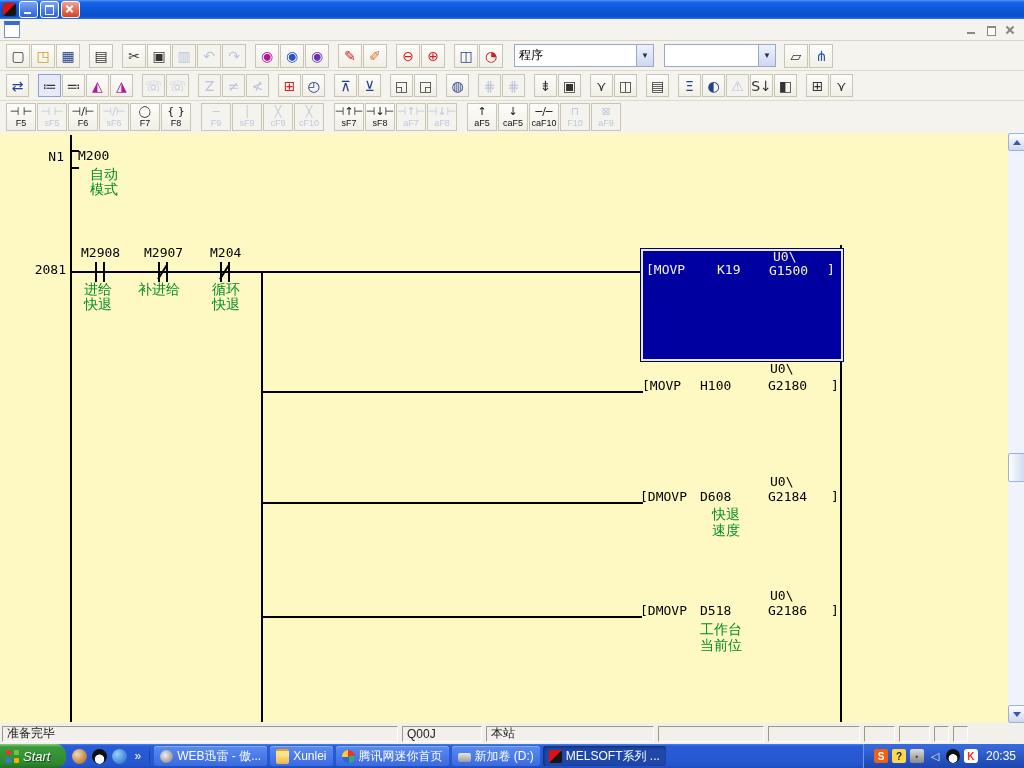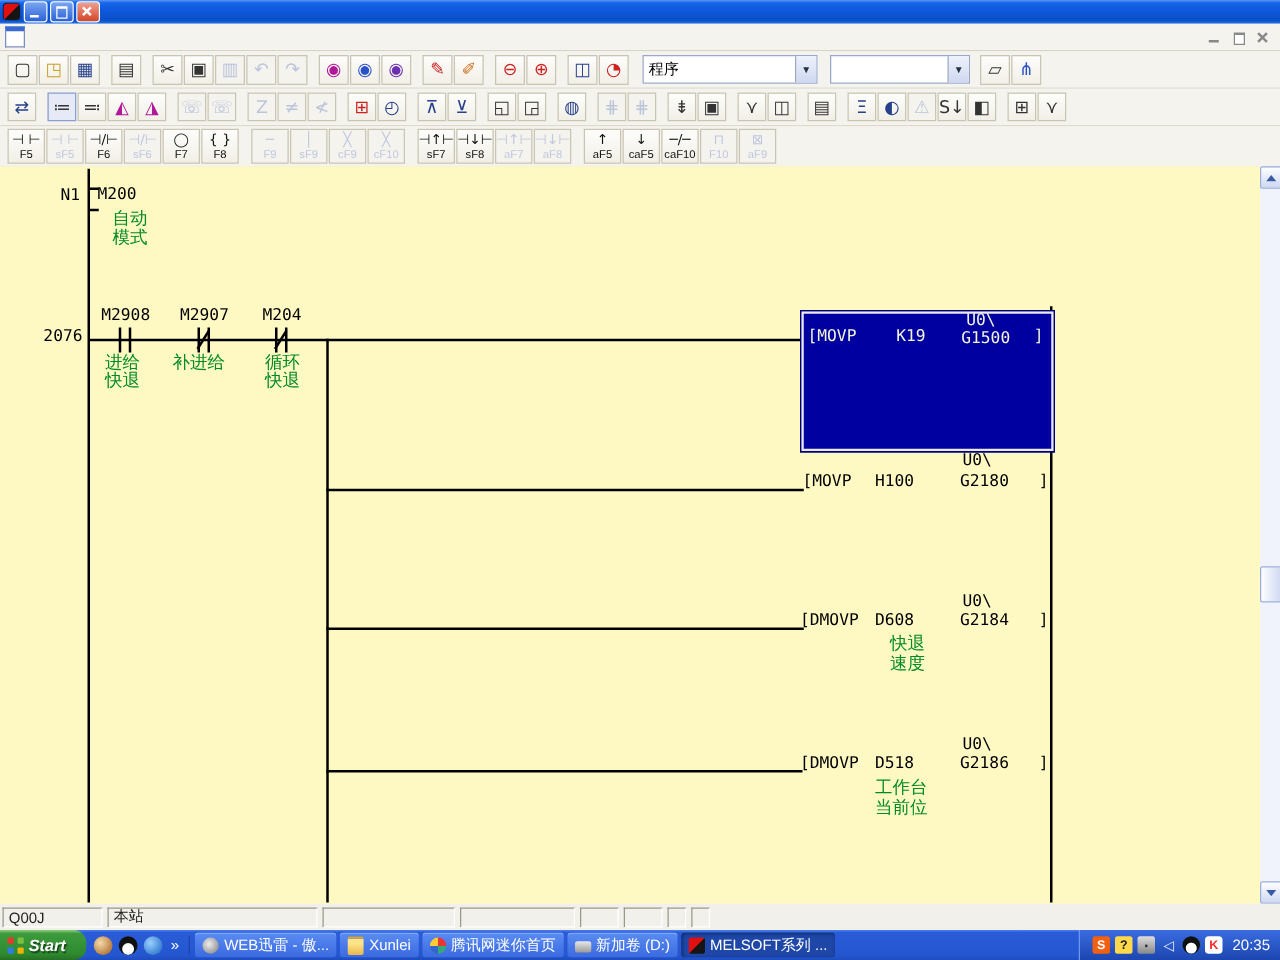--- a/index.html
+++ b/index.html
@@ -69,21 +69,21 @@
   .arrow.up{border-bottom:5px solid #3a5aa8}
   .arrow.down{border-top:5px solid #3a5aa8}
   .sthumb{position:absolute;left:0;top:320px;width:16px;height:27px;background:linear-gradient(90deg,#fdfeff,#cfd8f2);border:1px solid #9cb0dc;border-radius:2px}
 
   
   .status{position:absolute;left:0;top:723px;width:1024px;height:21px;background:#f1f0ea;display:flex;align-items:center;padding:0 2px;box-sizing:border-box;gap:4px;font-size:12px;color:#222}
   .sp{height:16px;border:1px solid;border-color:#9a9889 #fff #fff #9a9889;display:flex;align-items:center;padding:0 4px;box-sizing:border-box;white-space:nowrap;overflow:hidden}
 
   
   .taskbar{position:absolute;left:0;top:744px;width:1024px;height:24px;background:linear-gradient(180deg,#4f83ee 0%,#2a5cd8 8%,#2456d0 85%,#1e4cbe 100%);display:flex;align-items:center;color:#fff}
-  .start{height:24px;padding:0 16px 0 6px;display:flex;align-items:center;gap:4px;background:linear-gradient(180deg,#8fce7e 0%,#3c9a3c 12%,#2f8a2f 80%,#256f25 100%);border-radius:0 10px 10px 0;font-weight:bold;font-style:italic;font-size:13px;text-shadow:1px 1px 1px #14421a}
+  .start{height:24px;padding:0 16px 0 6px;display:flex;align-items:center;gap:4px;background:linear-gradient(180deg,#8fce7e 0%,#3c9a3c 12%,#2f8a2f 80%,#256f25 100%);border-radius:0 10px 10px 0;font-weight:normal;font-style:italic;font-size:13px;text-shadow:1px 1px 1px #14421a}
   .winflag{position:relative;width:13px;height:13px;display:inline-block}
   .winflag i{position:absolute;width:5px;height:5px;border-radius:1px}
   .winflag .fr{left:0;top:0;background:#e23a2e}.winflag .fg{right:0;top:0;background:#7bc043}
   .winflag .fb{left:0;bottom:0;background:#2f7de1}.winflag .fy{right:0;bottom:0;background:#f3b200}
   .ql{display:flex;align-items:center;gap:5px;padding:0 6px;border-right:1px solid #1a44a8;margin-right:4px}
   .qico{width:15px;height:15px;border-radius:50%;display:inline-block}
   .dot-brown{background:radial-gradient(circle at 35% 35%,#f5d9a8,#a05a18)}
   .ic-qq{background:radial-gradient(circle at 50% 68%,#fff 0 34%,#101010 40%);border-radius:50%}
   .dot-blue{background:radial-gradient(circle at 35% 35%,#9ad0ff,#1560c0)}
   .chev{font-size:12px;color:#fff;padding:0 2px}
@@ -406,21 +406,21 @@
   <div class="lline" style="left:261px;top:138px;width:2px;height:451px"></div>
   <div class="lline" style="left:840px;top:112px;width:2px;height:477px"></div>
 
   <div class="lline" style="left:71px;top:17px;width:8px;height:2px"></div>
   <div class="lline" style="left:71px;top:34px;width:8px;height:2px"></div>
   <div class="ltext" style="left:36px;top:17px;width:28px;text-align:right">N1</div>
   <div class="ltext" style="left:78px;top:16px">M200</div>
   <div class="lcmt" style="left:90px;top:34px">自动</div>
   <div class="lcmt" style="left:90px;top:49px">模式</div>
 
-  <div class="ltext" style="left:24px;top:130px;width:42px;text-align:right">2076</div>
+  <div class="ltext" style="left:24px;top:130px;width:42px;text-align:right">2081</div>
   <div class="lline" style="left:71px;top:138px;width:569px;height:2px"></div>
 
   <div class="ltext" style="left:81px;top:113px">M2908</div>
   <div class="lline" style="left:95px;top:129px;width:2px;height:20px"></div>
   <div class="lline" style="left:103px;top:129px;width:2px;height:20px"></div>
   <div class="lcmt" style="left:84px;top:149px">进给</div>
   <div class="lcmt" style="left:84px;top:164px">快退</div>
 
   <div class="ltext" style="left:144px;top:113px">M2907</div>
   <div class="lline" style="left:158px;top:129px;width:2px;height:20px"></div>
@@ -473,20 +473,23 @@
   <div class="sbtn" style="top:0">
       <span class="arrow up"></span>
     </div>
   <div class="sthumb"></div>
   <div class="sbtn" style="bottom:0">
       <span class="arrow down"></span>
     </div>
 </div>
 
 <div class="status">
+  <div class="sp" style="flex:1;max-width:396px">
+      <span>准备完毕</span>
+    </div>
   <div class="sp" style="width:80px">
       <span>Q00J</span>
     </div>
   <div class="sp" style="width:168px">
       <span>本站</span>
     </div>
   <div class="sp" style="width:106px"></div>
   <div class="sp" style="width:92px"></div>
   <div class="sp" style="width:31px"></div>
   <div class="sp" style="width:31px"></div>

